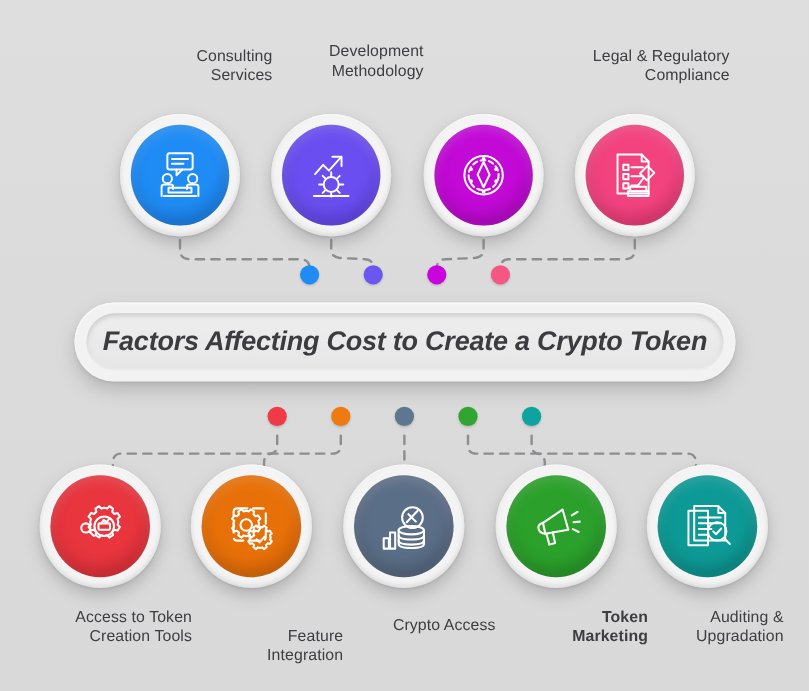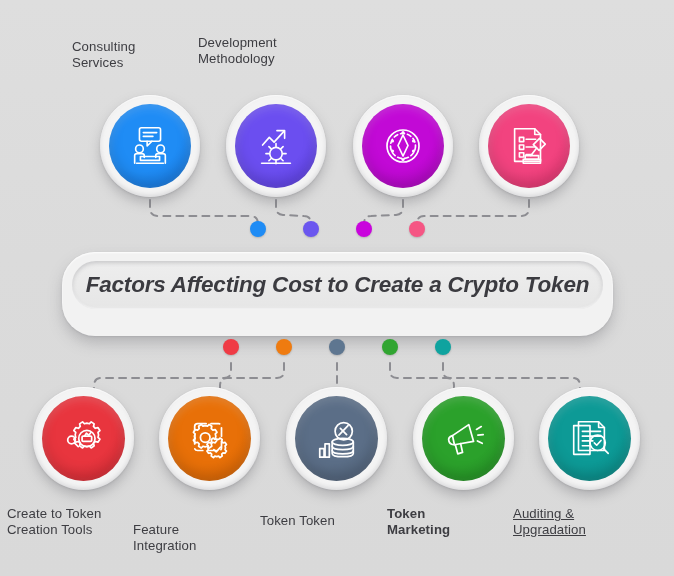--- a/index.html
+++ b/index.html
@@ -11,21 +11,21 @@
   }
   .stage {
     position: relative;
     width: 674px; height: 576px;
     background: linear-gradient(180deg,#dedede 0%,#dbdbdb 45%,#d9d9d9 100%);
   }
 
   
   .lbl {
     position: absolute;
-    text-align: left;
+    text-align: right;
     color: #3d3d42;
     font-size: 13.2px;
     line-height: 15.5px;
     letter-spacing: .1px;
     white-space: pre-line;
   }
 
   
   .node {
     position: absolute;
@@ -50,21 +50,21 @@
     border-radius: 50%;
     display: flex; align-items: center; justify-content: center;
     box-shadow: inset 0 -6px 14px rgba(0,0,0,.16), inset 0 4px 10px rgba(255,255,255,.16);
   }
   .disc svg { display: block; }
 
   
   .banner-outer {
     position: absolute;
     left: 62px; top: 252px;
-    width: 551px; height: 84px;
+    width: 551px; height: 66px;
     border-radius: 33px;
     background: #f2f2f2;
     box-shadow:
       0 7px 14px rgba(120,120,125,.38),
       0 1px 2px rgba(120,120,125,.22),
       inset 0 1px 2px rgba(255,255,255,.95);
   }
   .banner-inner {
     position: absolute;
     left: 10px; top: 9px;
@@ -112,20 +112,22 @@
       <path d="M337,363 L337,394"></path>
       <path d="M390,363 L390,371 Q390,378 397,378 L447,378 Q454,378 454,386 L454,394"></path>
       <path d="M443,363 L443,371 Q443,378 450,378 L573,378 Q580,378 580,386 L580,394"></path>
     </g>
   </svg>
 
   <div class="lbl" style="left: 72px; top: 39px; width: 155px; color: rgb(61, 61, 66);">Consulting
 Services</div>
   <div class="lbl" style="left: 198px; top: 35px; width: 155px; color: rgb(61, 61, 66);">Development
 Methodology</div>
+  <div class="lbl" style="left: 451px; top: 39px; width: 157px; color: rgb(61, 61, 66);">Legal &amp; Regulatory
+Compliance</div>
 
   <div class="node" style="left:100px; top:95px; width:100px; height:102px;">
     <div class="disc" id="t0" style="width: 82px; height: 84px; background: radial-gradient(circle at 38% 30%, rgb(31, 140, 245) 0%, rgb(31, 140, 245) 55%, rgb(22, 113, 214) 100%);">
       <svg width="46" height="46" viewBox="0 0 48 48" fill="none" stroke="#fff" stroke-width="1.7" stroke-linecap="round" stroke-linejoin="round">
         <rect x="13" y="5" width="22" height="14" rx="2"></rect>
         <path d="M21 19 L21 24 L26 19"></path>
         <line x1="17" y1="10" x2="31" y2="10"></line>
         <line x1="17" y1="14" x2="27" y2="14"></line>
         <circle cx="13" cy="27" r="4"></circle>
         <circle cx="35" cy="27" r="4"></circle>
@@ -272,23 +274,23 @@
         <line x1="16" y1="21" x2="35" y2="21"></line>
         <line x1="16" y1="26" x2="27" y2="26"></line>
         <line x1="16" y1="31" x2="24" y2="31"></line>
         <circle cx="32" cy="28" r="8" fill="none"></circle>
         <path d="M28.5 28 L31 30.5 L35.5 25.5"></path>
         <line x1="38" y1="34" x2="43" y2="39"></line>
       </svg>
     </div>
   </div>
 
-  <div class="lbl" style="left: 7px; top: 506px; width: 153px; color: rgb(61, 61, 66);">Create to Token
+  <div class="lbl" style="left: 7px; top: 506px; width: 153px; color: rgb(61, 61, 66);">Access to Token
 Creation Tools</div>
   <div class="lbl" style="left: 133px; top: 506px; width: 153px; color: rgb(61, 61, 66); margin-top: 16px;">Feature
 Integration</div>
-  <div class="lbl" style="left: 260px; top: 513px; width: 153px; color: rgb(61, 61, 66);">Token Token</div>
+  <div class="lbl" style="left: 260px; top: 513px; width: 153px; color: rgb(61, 61, 66);">Crypto Access</div>
   <div class="lbl" style="left: 387px; top: 506px; width: 153px; color: rgb(61, 61, 66); font-weight: bold;">Token
 Marketing</div>
-  <div class="lbl" style="left: 513px; top: 506px; width: 153px; color: rgb(61, 61, 66); text-decoration: underline;">Auditing &amp;
+  <div class="lbl" style="left: 500px; top: 506px; width: 153px; color: rgb(61, 61, 66);">Auditing &amp;
 Upgradation</div>
 
 </div>
 
 </body></html>

